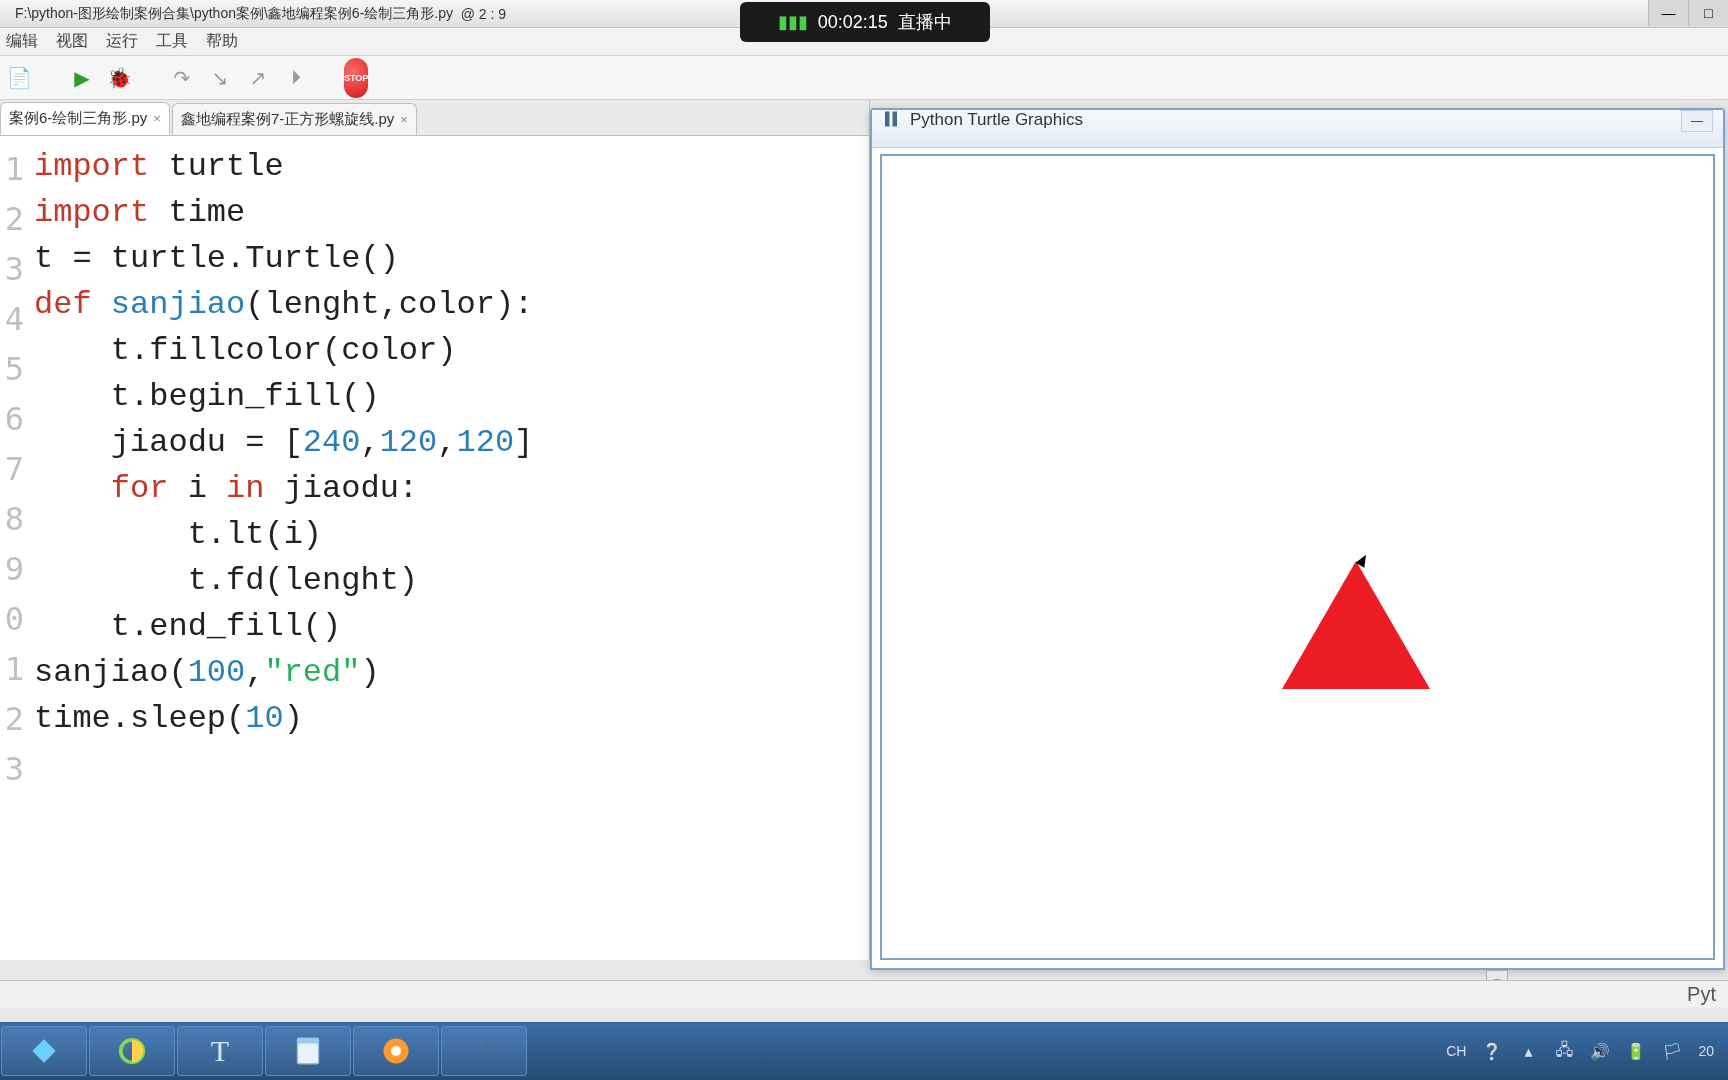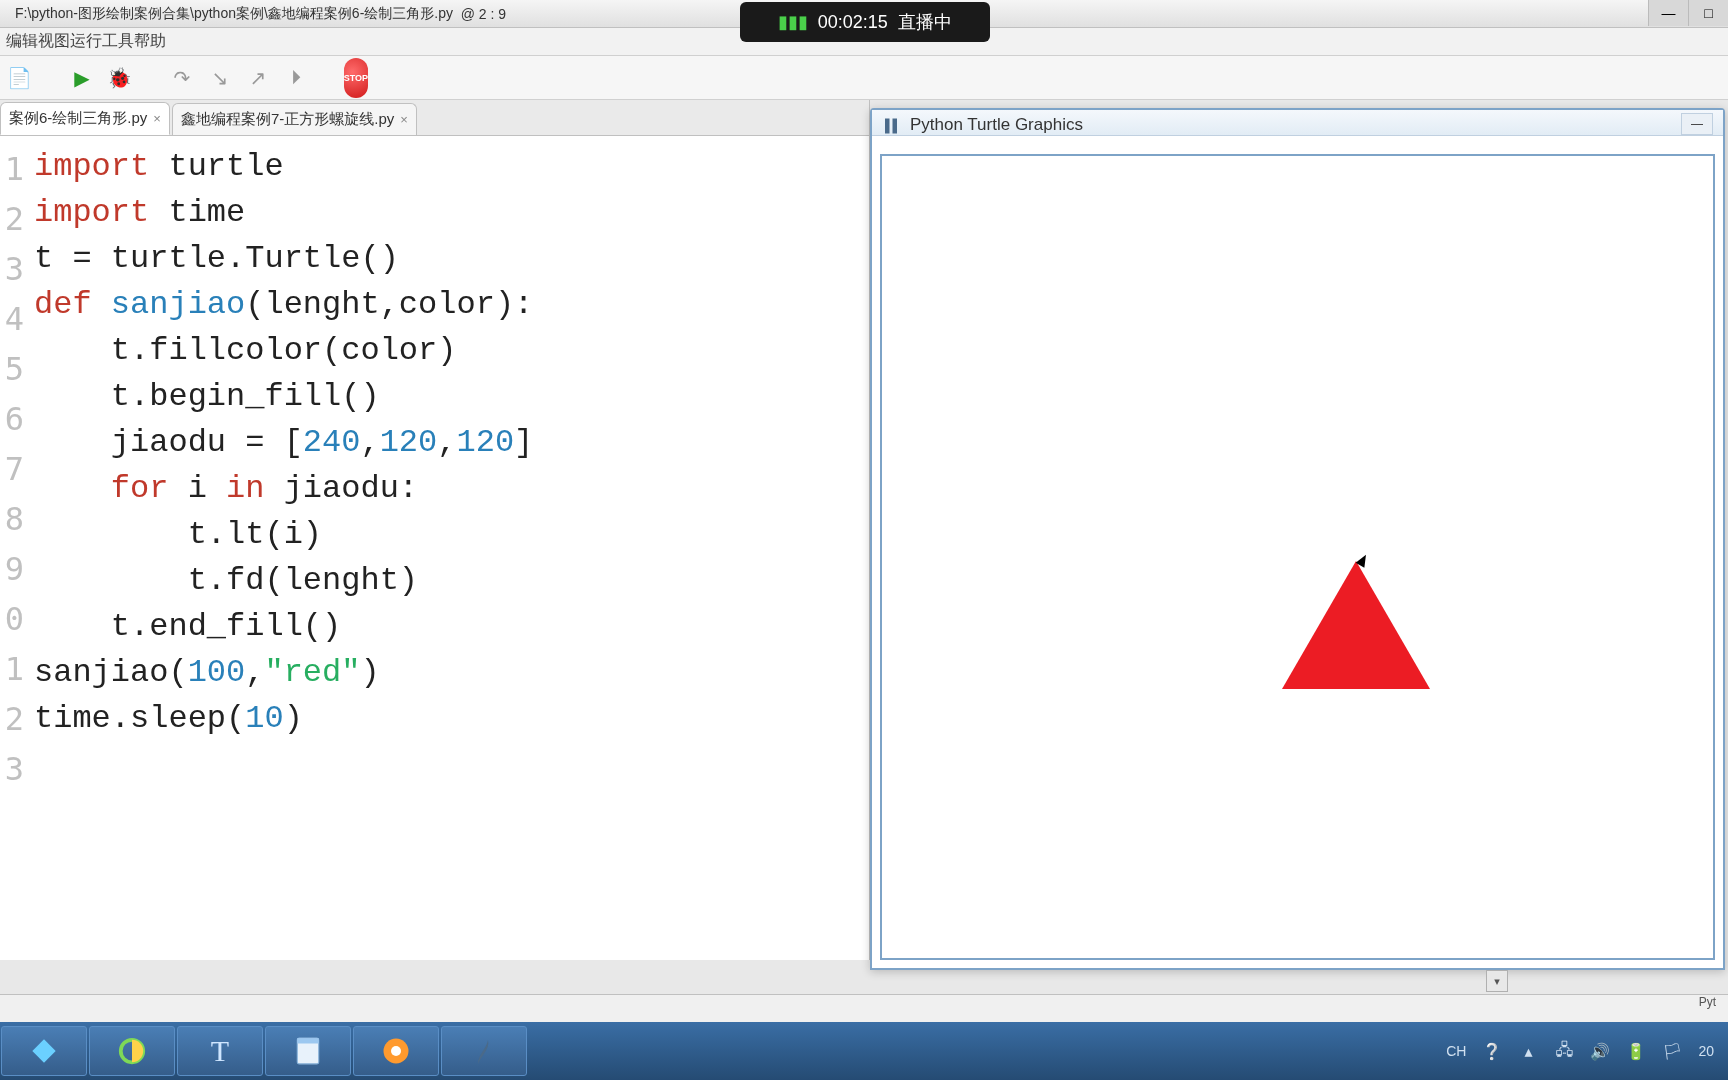--- a/index.html
+++ b/index.html
@@ -20,20 +20,21 @@
   padding: 0 15px;
   font-size: 14px;
   color: #333;
 }
 .menu-bar {
   height: 28px;
   background: #f2f2f2;
   display: flex;
   align-items: center;
   padding: 0 6px;
+  gap: 18px;
   font-size: 16px;
   color: #444;
   border-bottom: 1px solid #d0d0d0;
 }
 .menu-bar span { cursor: default; }
 .toolbar {
   height: 44px;
   background: #f6f6f6;
   display: flex;
   align-items: center;
@@ -47,21 +48,21 @@
   font-size: 20px;
 }
 .tb-sep { width: 14px; }
 .run-ico { color: #2a9d2a; }
 .bug-ico { color: #2a9d2a; }
 .step-ico { color: #999; }
 .stop-ico {
   width: 24px; height: 40px;
   background: radial-gradient(circle at 35% 35%, #ff6b6b, #d11a1a);
   border-radius: 12px;
-  display: flex; align-items: center; justify-content: flex-end;
+  display: flex; align-items: center; justify-content: flex-start;
   color: #fff; font-size: 9px; font-weight: bold;
 }
 .main-area {
   display: flex;
   height: 860px;
 }
 .editor-pane {
   width: 870px;
   background: #fff;
   display: flex;
@@ -138,25 +139,25 @@
   left: 870px;
   top: 108px;
   width: 855px;
   height: 862px;
   background: #fff;
   border: 2px solid #7da3c7;
   border-radius: 4px 4px 0 0;
   box-shadow: 0 2px 10px rgba(0,0,0,0.2);
 }
 .turtle-title {
-  height: 26px;
+  height: 38px;
   background: linear-gradient(#f4f8fc, #e2ecf5);
   border-bottom: 1px solid #c0d0e0;
   display: flex;
-  align-items: flex-end;
+  align-items: flex-start;
   padding: 0 10px;
   font-size: 17px;
   color: #333;
   gap: 10px;
 }
 .turtle-title .tk-ico {
   width: 18px; height: 18px;
   color: #4a6a8a;
 }
 .turtle-title .win-ctrls {
@@ -205,28 +206,29 @@
   display: flex;
   align-items: center;
   justify-content: center;
   gap: 10px;
   color: #fff;
   font-size: 18px;
 }
 .stream-badge .sig { color: #4ad04a; }
 .status-bar {
   position: absolute;
-  bottom: 58px; left: 0; right: 0;
+  bottom: 72px; left: 0; right: 0;
   height: 28px;
   background: #f0f0f0;
   border-top: 1px solid #c0c0c0;
   display: flex;
+  align-items: center;
   justify-content: flex-end;
   padding: 0 12px;
-  font-size: 12px;
+  font-size: 20px;
   color: #555;
 }
 .scroll-stub {
   position: absolute;
   right: 220px;
   bottom: 88px;
   width: 22px; height: 22px;
   background: #e8e8e8;
   border: 1px solid #b0b0b0;
   display: flex; align-items: center; justify-content: center;

